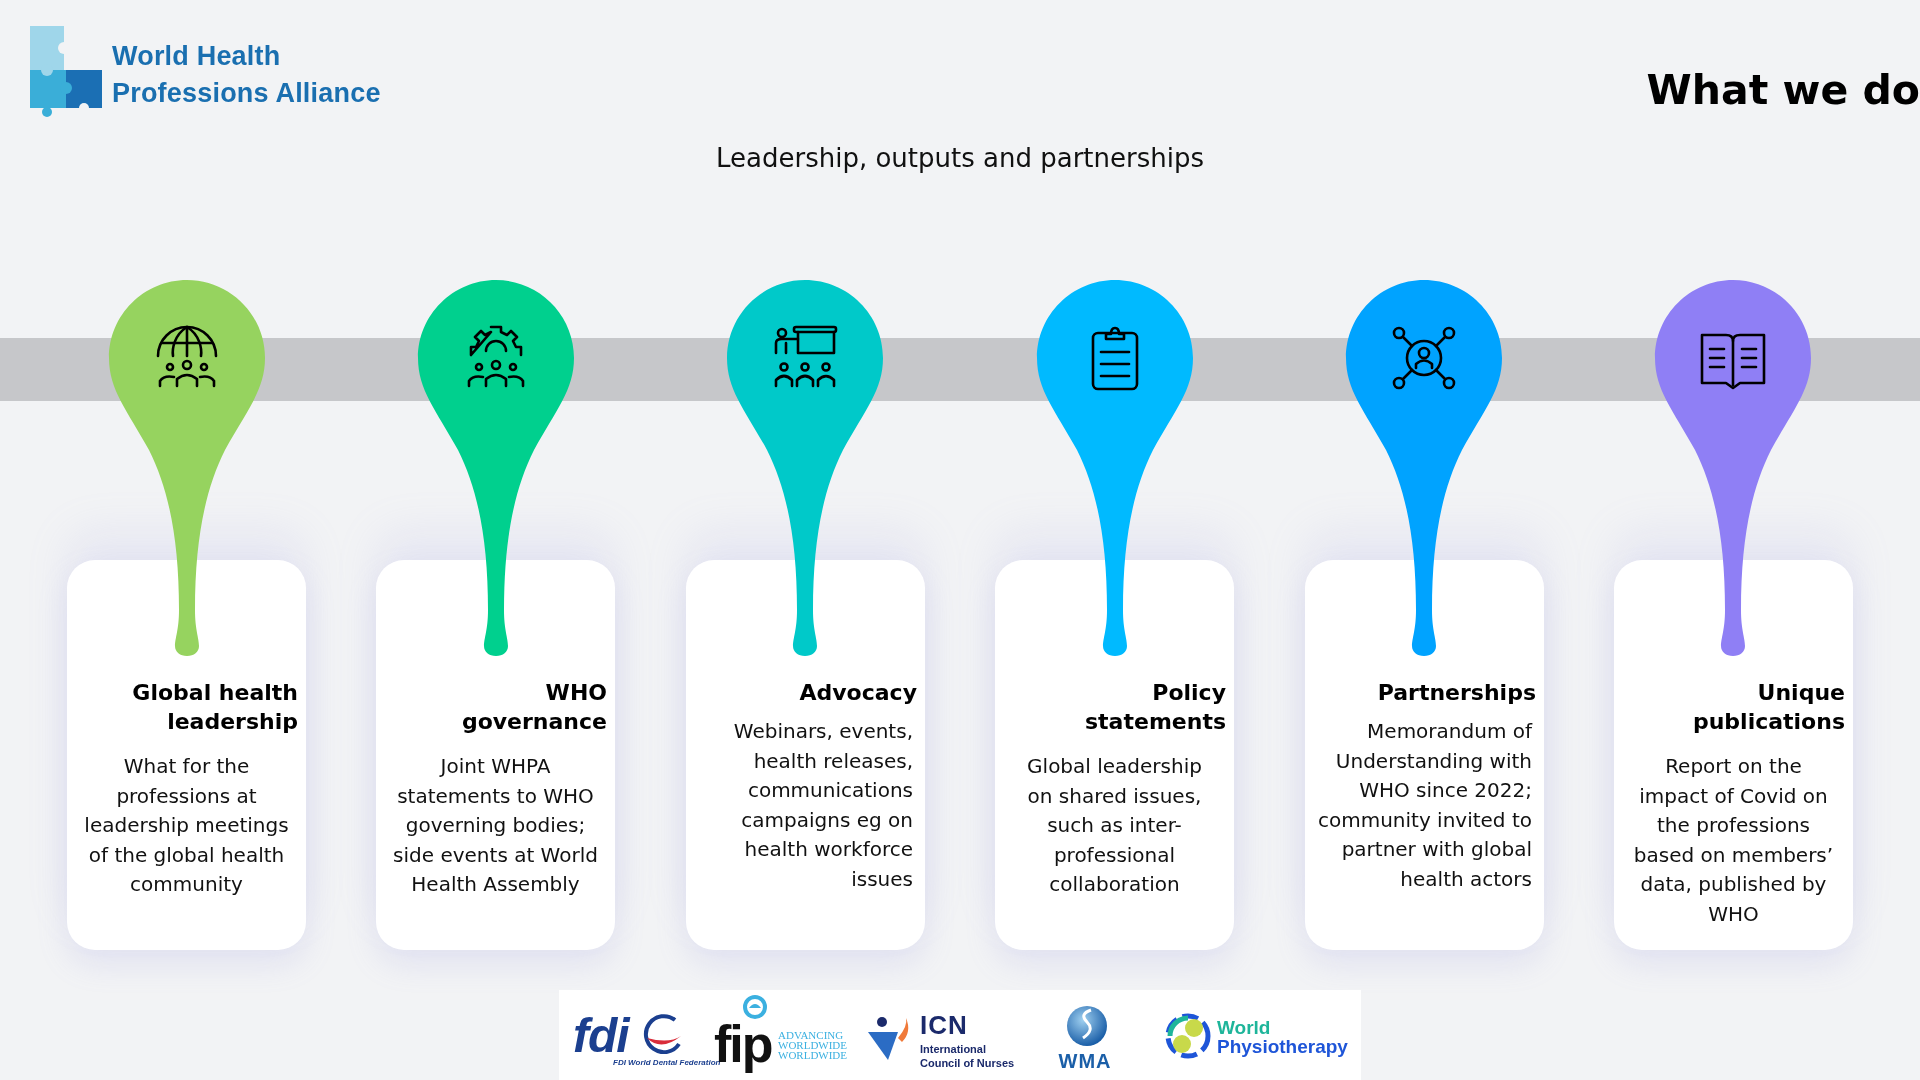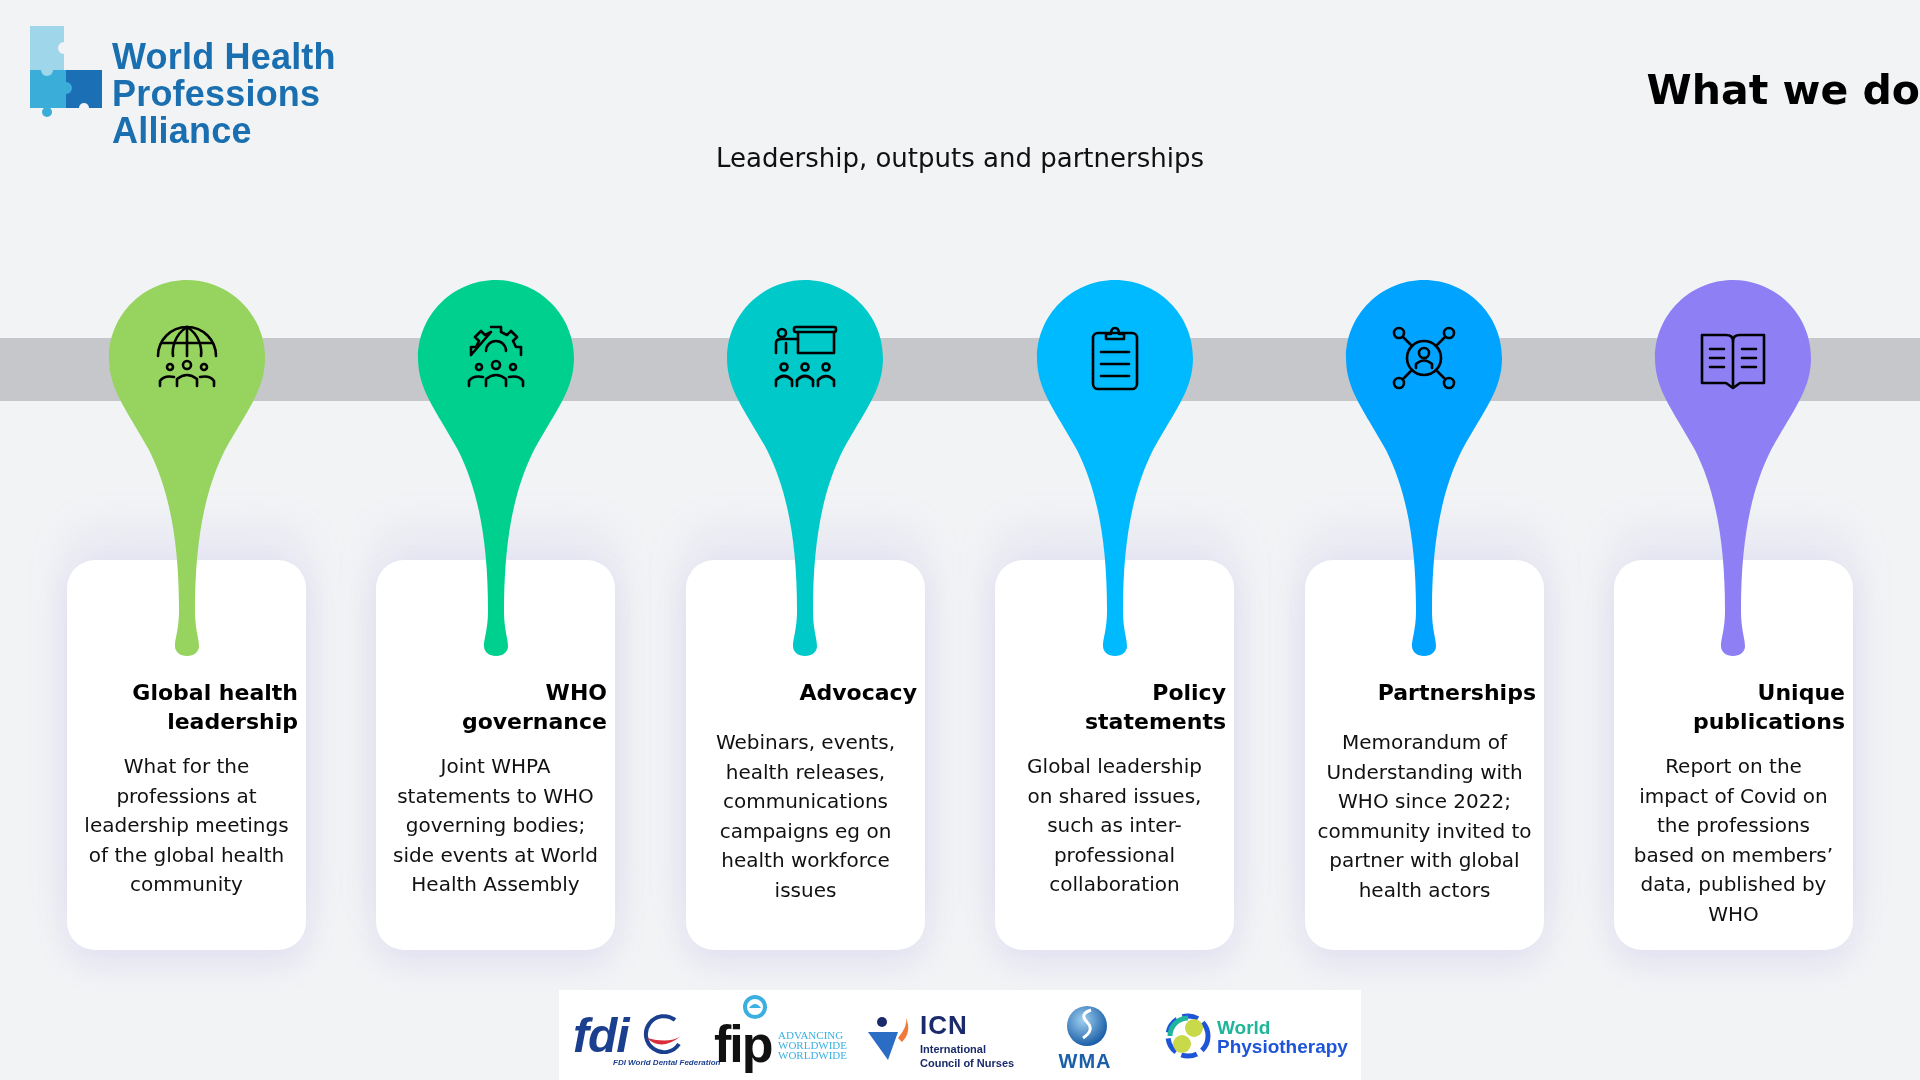--- a/index.html
+++ b/index.html
@@ -8,21 +8,21 @@
     background:#f2f3f5;
     font-family:"DejaVu Sans", "Liberation Sans", sans-serif;
     color:#111;
   }
   
   .logo { position:absolute; left:28px; top:26px; height:95px; display:flex; align-items:center; }
   .logo-mark { position:absolute; left:0; top:0; width:76px; height:92px; }
   .logo-text {
     position:absolute; left:84px; top:12px; width:340px;
     font-family:"Liberation Sans", sans-serif; font-weight:bold;
-    color:#1a6fb0; font-size:36px; line-height:37px; letter-spacing:0.2px;
+    color:#1a6fb0; font-size:27px; line-height:37px; letter-spacing:0.2px;
   }
   
   .title {
     position:absolute; left:0; right:0; top:66px; text-align:right;
     font-family:"DejaVu Sans", sans-serif; font-weight:bold; font-size:41px; color:#000;
   }
   .subtitle {
     position:absolute; left:0; right:0; top:143px; text-align:center;
     font-family:"DejaVu Sans", sans-serif; font-size:26px; color:#111;
   }
@@ -36,21 +36,21 @@
   }
   .card-title {
     position:absolute; left:8px; right:8px; top:118px; text-align:right;
     font-family:"DejaVu Sans", sans-serif; font-weight:bold; font-size:22px; line-height:29px; color:#000;
   }
   .card-body {
     position:absolute; left:12px; right:12px; text-align:center;
     font-family:"DejaVu Sans", sans-serif; font-size:20px; line-height:29.5px; color:#111;
   }
   .card-body.two { top:192px; }
-  .card-body.one { top:168px; }
+  .card-body.one { top:157px;text-align:right; }
   
   .pin { position:absolute; top:280px; width:160px; height:380px; }
   .pin svg.shape { position:absolute; left:0; top:0; }
   .pin .icon { position:absolute; left:45px; top:43px; width:70px; height:70px; }
   
   .strip { position:absolute; left:559px; top:990px; width:802px; height:90px; background:#fff; }
   .strip-item { position:absolute; top:0; height:90px; }
   .fdi-word { position:absolute; left:14px; top:18px; font-family:"Liberation Sans",sans-serif; font-weight:bold; font-style:italic; font-size:48px; color:#1b3f8f; letter-spacing:-1px; }
   .fdi-sub { position:absolute; left:14px; top:68px; font-family:"Liberation Sans",sans-serif; font-weight:bold; font-style:italic; font-size:8px; color:#1b3f8f; white-space:nowrap;padding-left:40px; }
   .fip-word { position:absolute; left:0; top:24px; font-family:"Liberation Sans",sans-serif; font-weight:bold; font-size:52px; color:#111; letter-spacing:-2px; }

